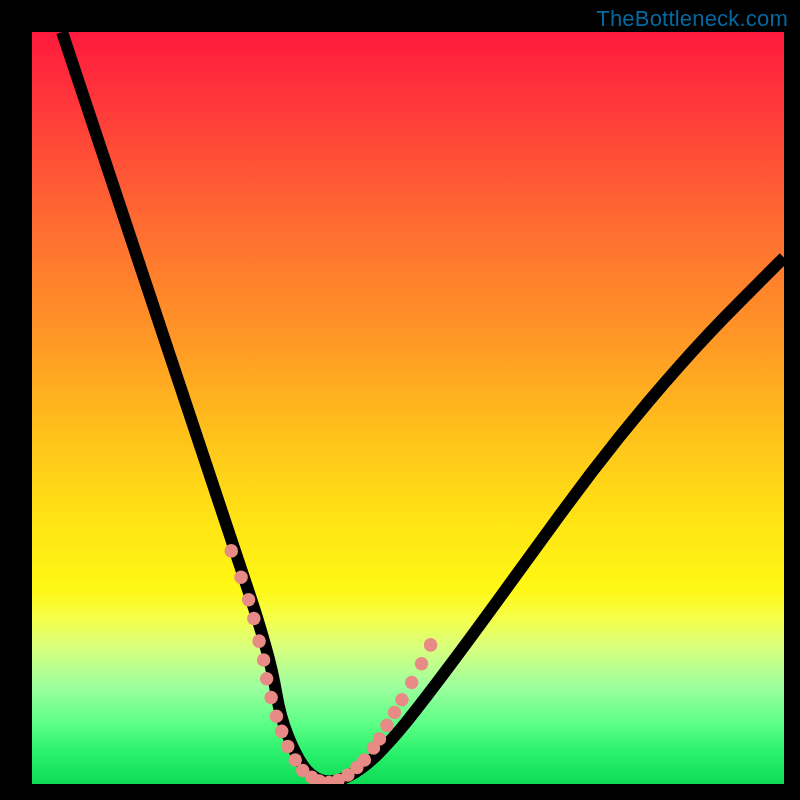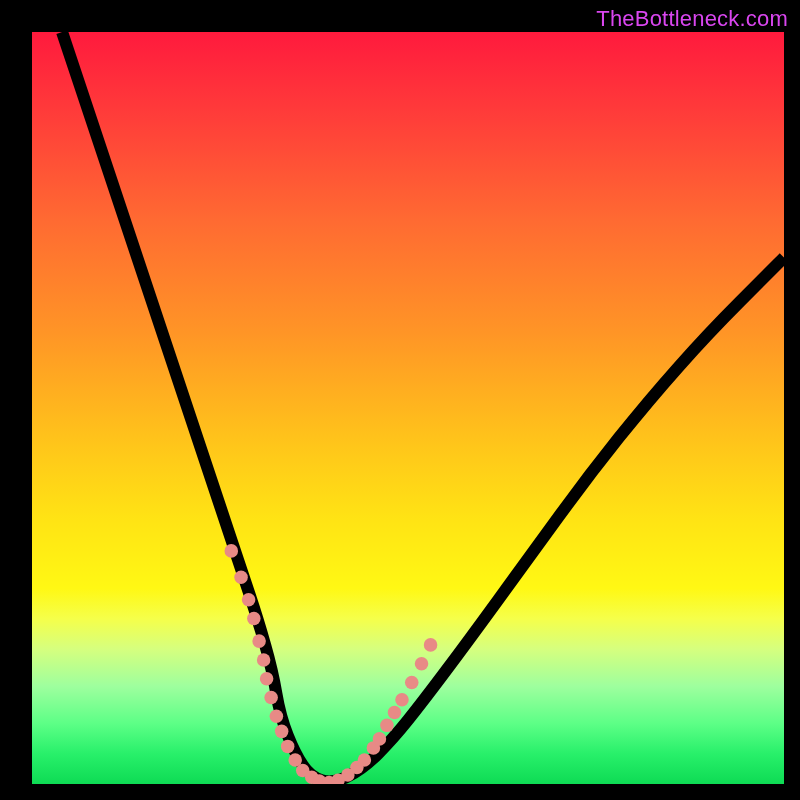--- a/index.html
+++ b/index.html
@@ -10,21 +10,21 @@
     position: relative;
     font-family: Arial, sans-serif;
     overflow: hidden;
   }
   .watermark {
     position: absolute;
     top: 6px;
     right: 12px;
     font-size: 22px;
     font-weight: 500;
-    color: #d946ef;
+    color: #0369a1;
     z-index: 10;
     letter-spacing: 0.2px;
   }
   .plot-area {
     position: absolute;
     left: 32px;
     top: 32px;
     width: 752px;
     height: 752px;
     background: linear-gradient(to bottom,

